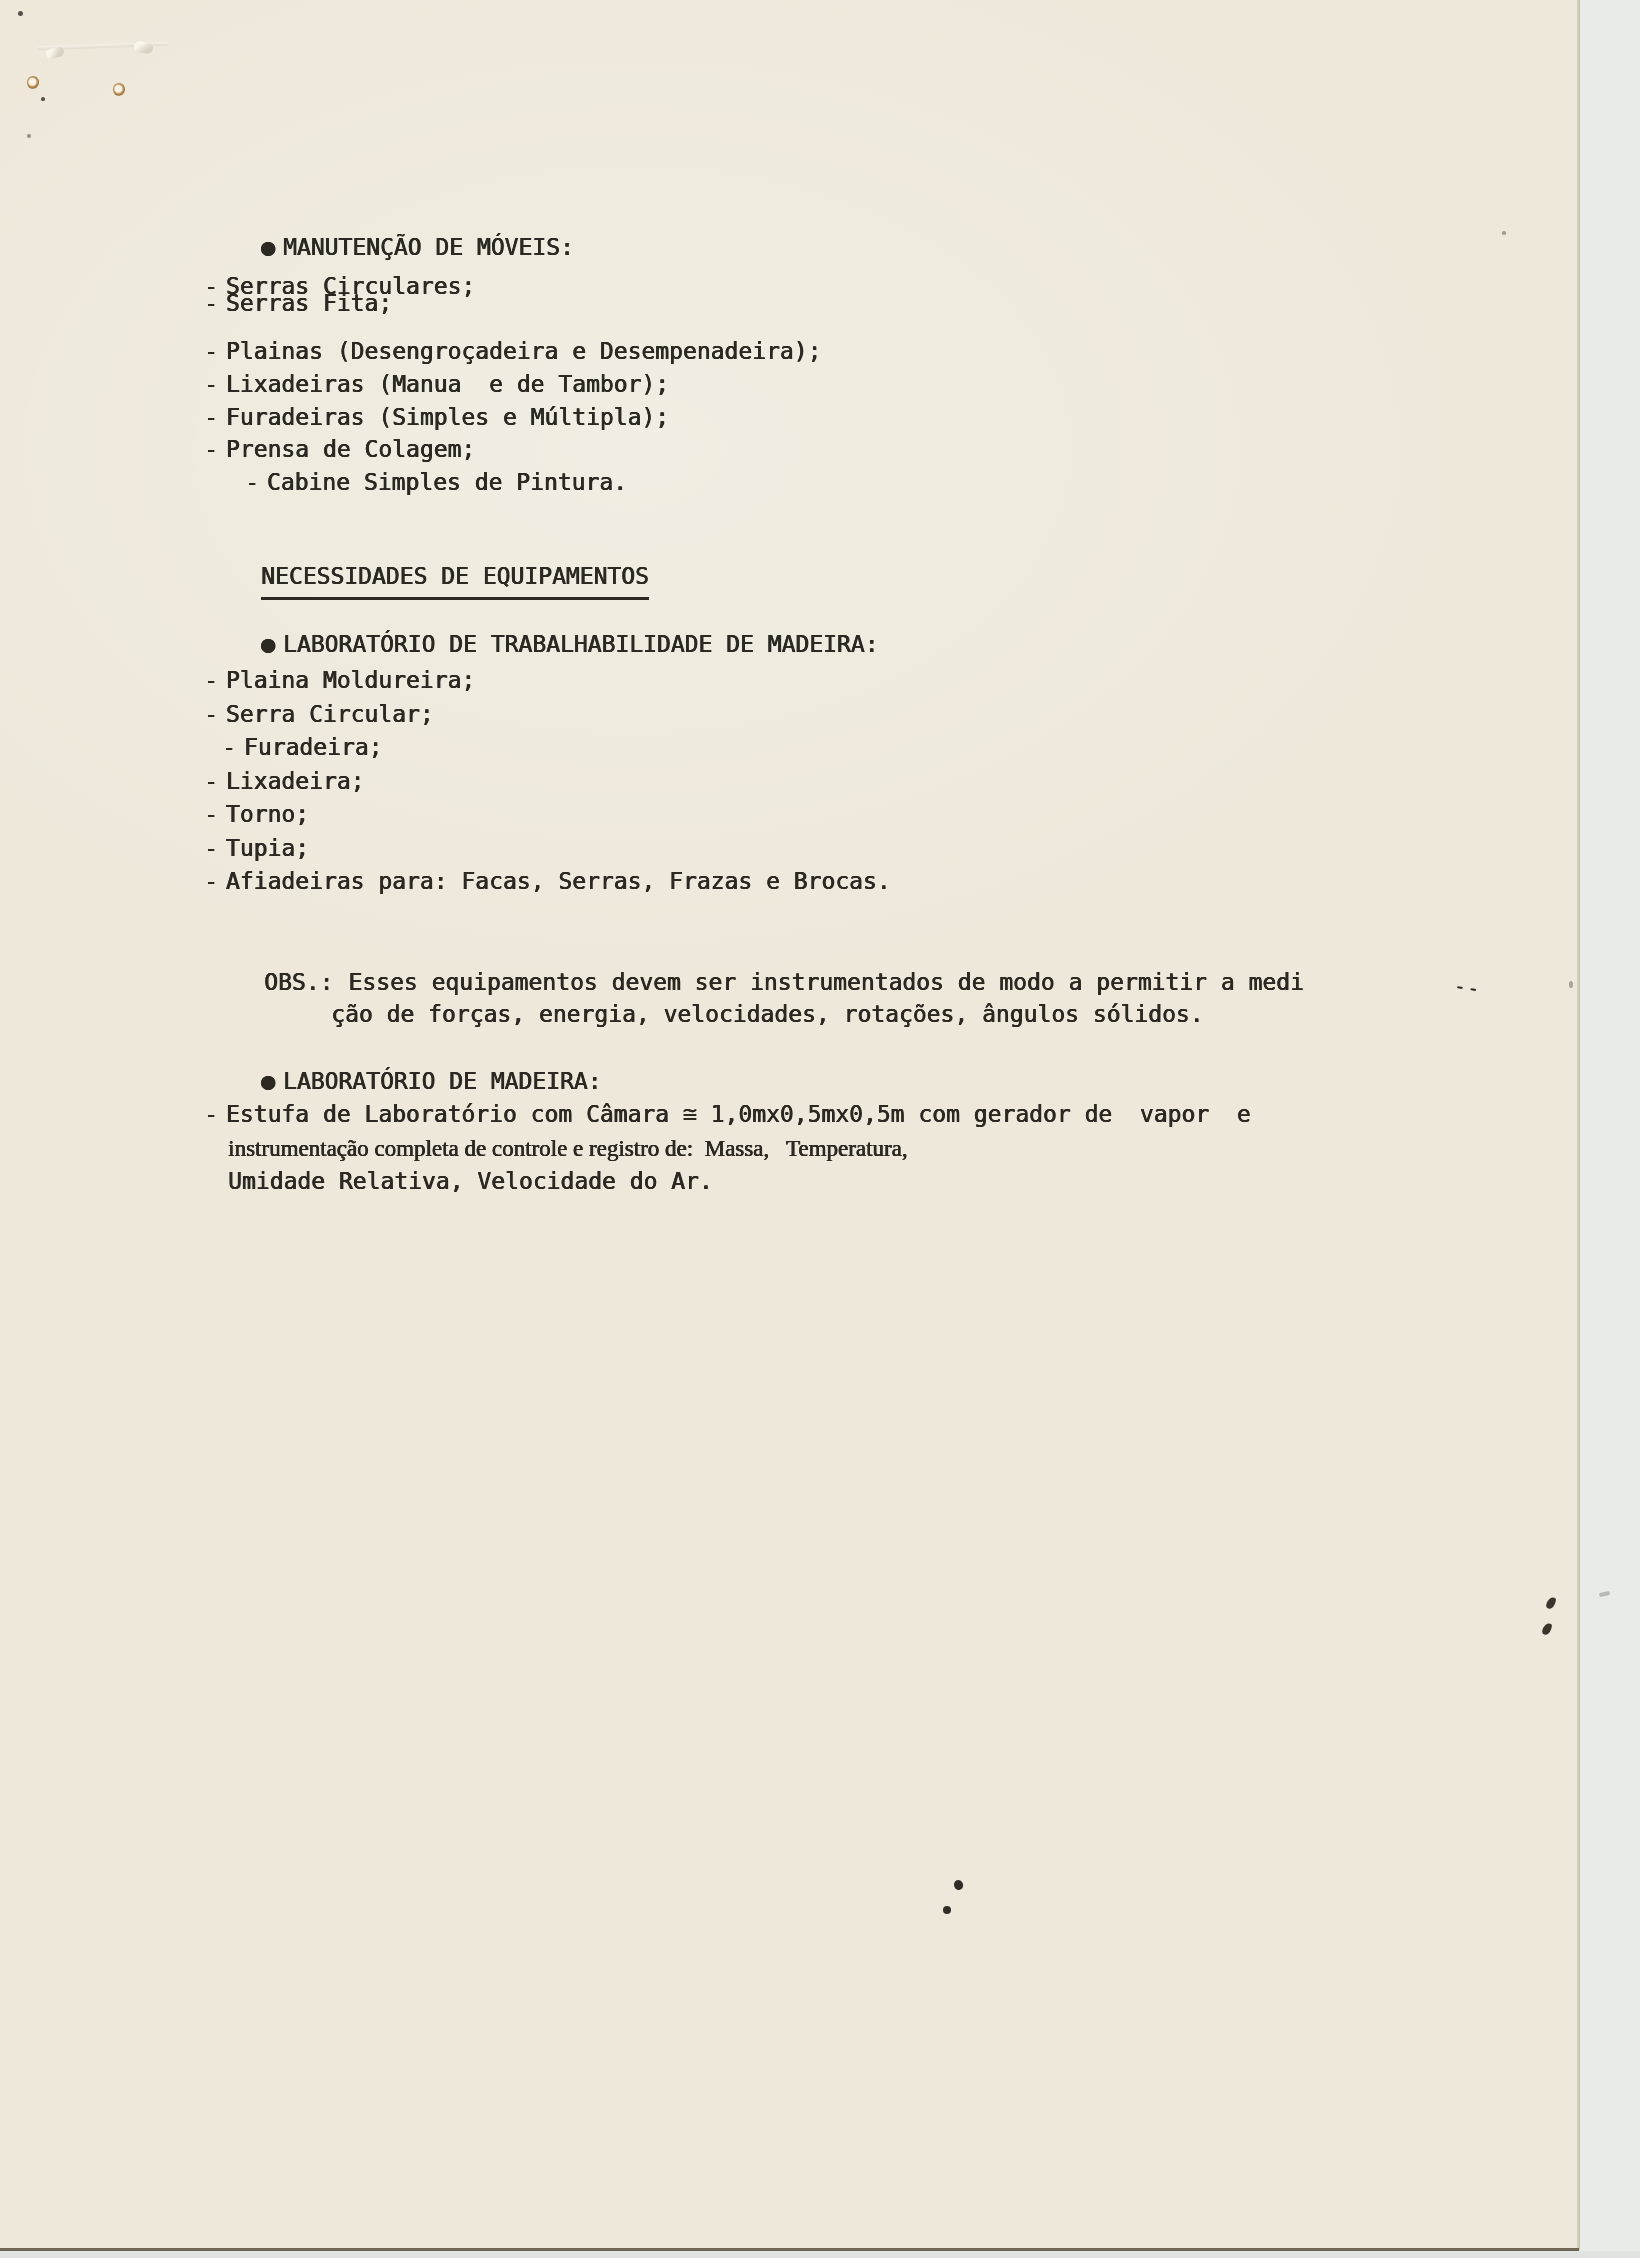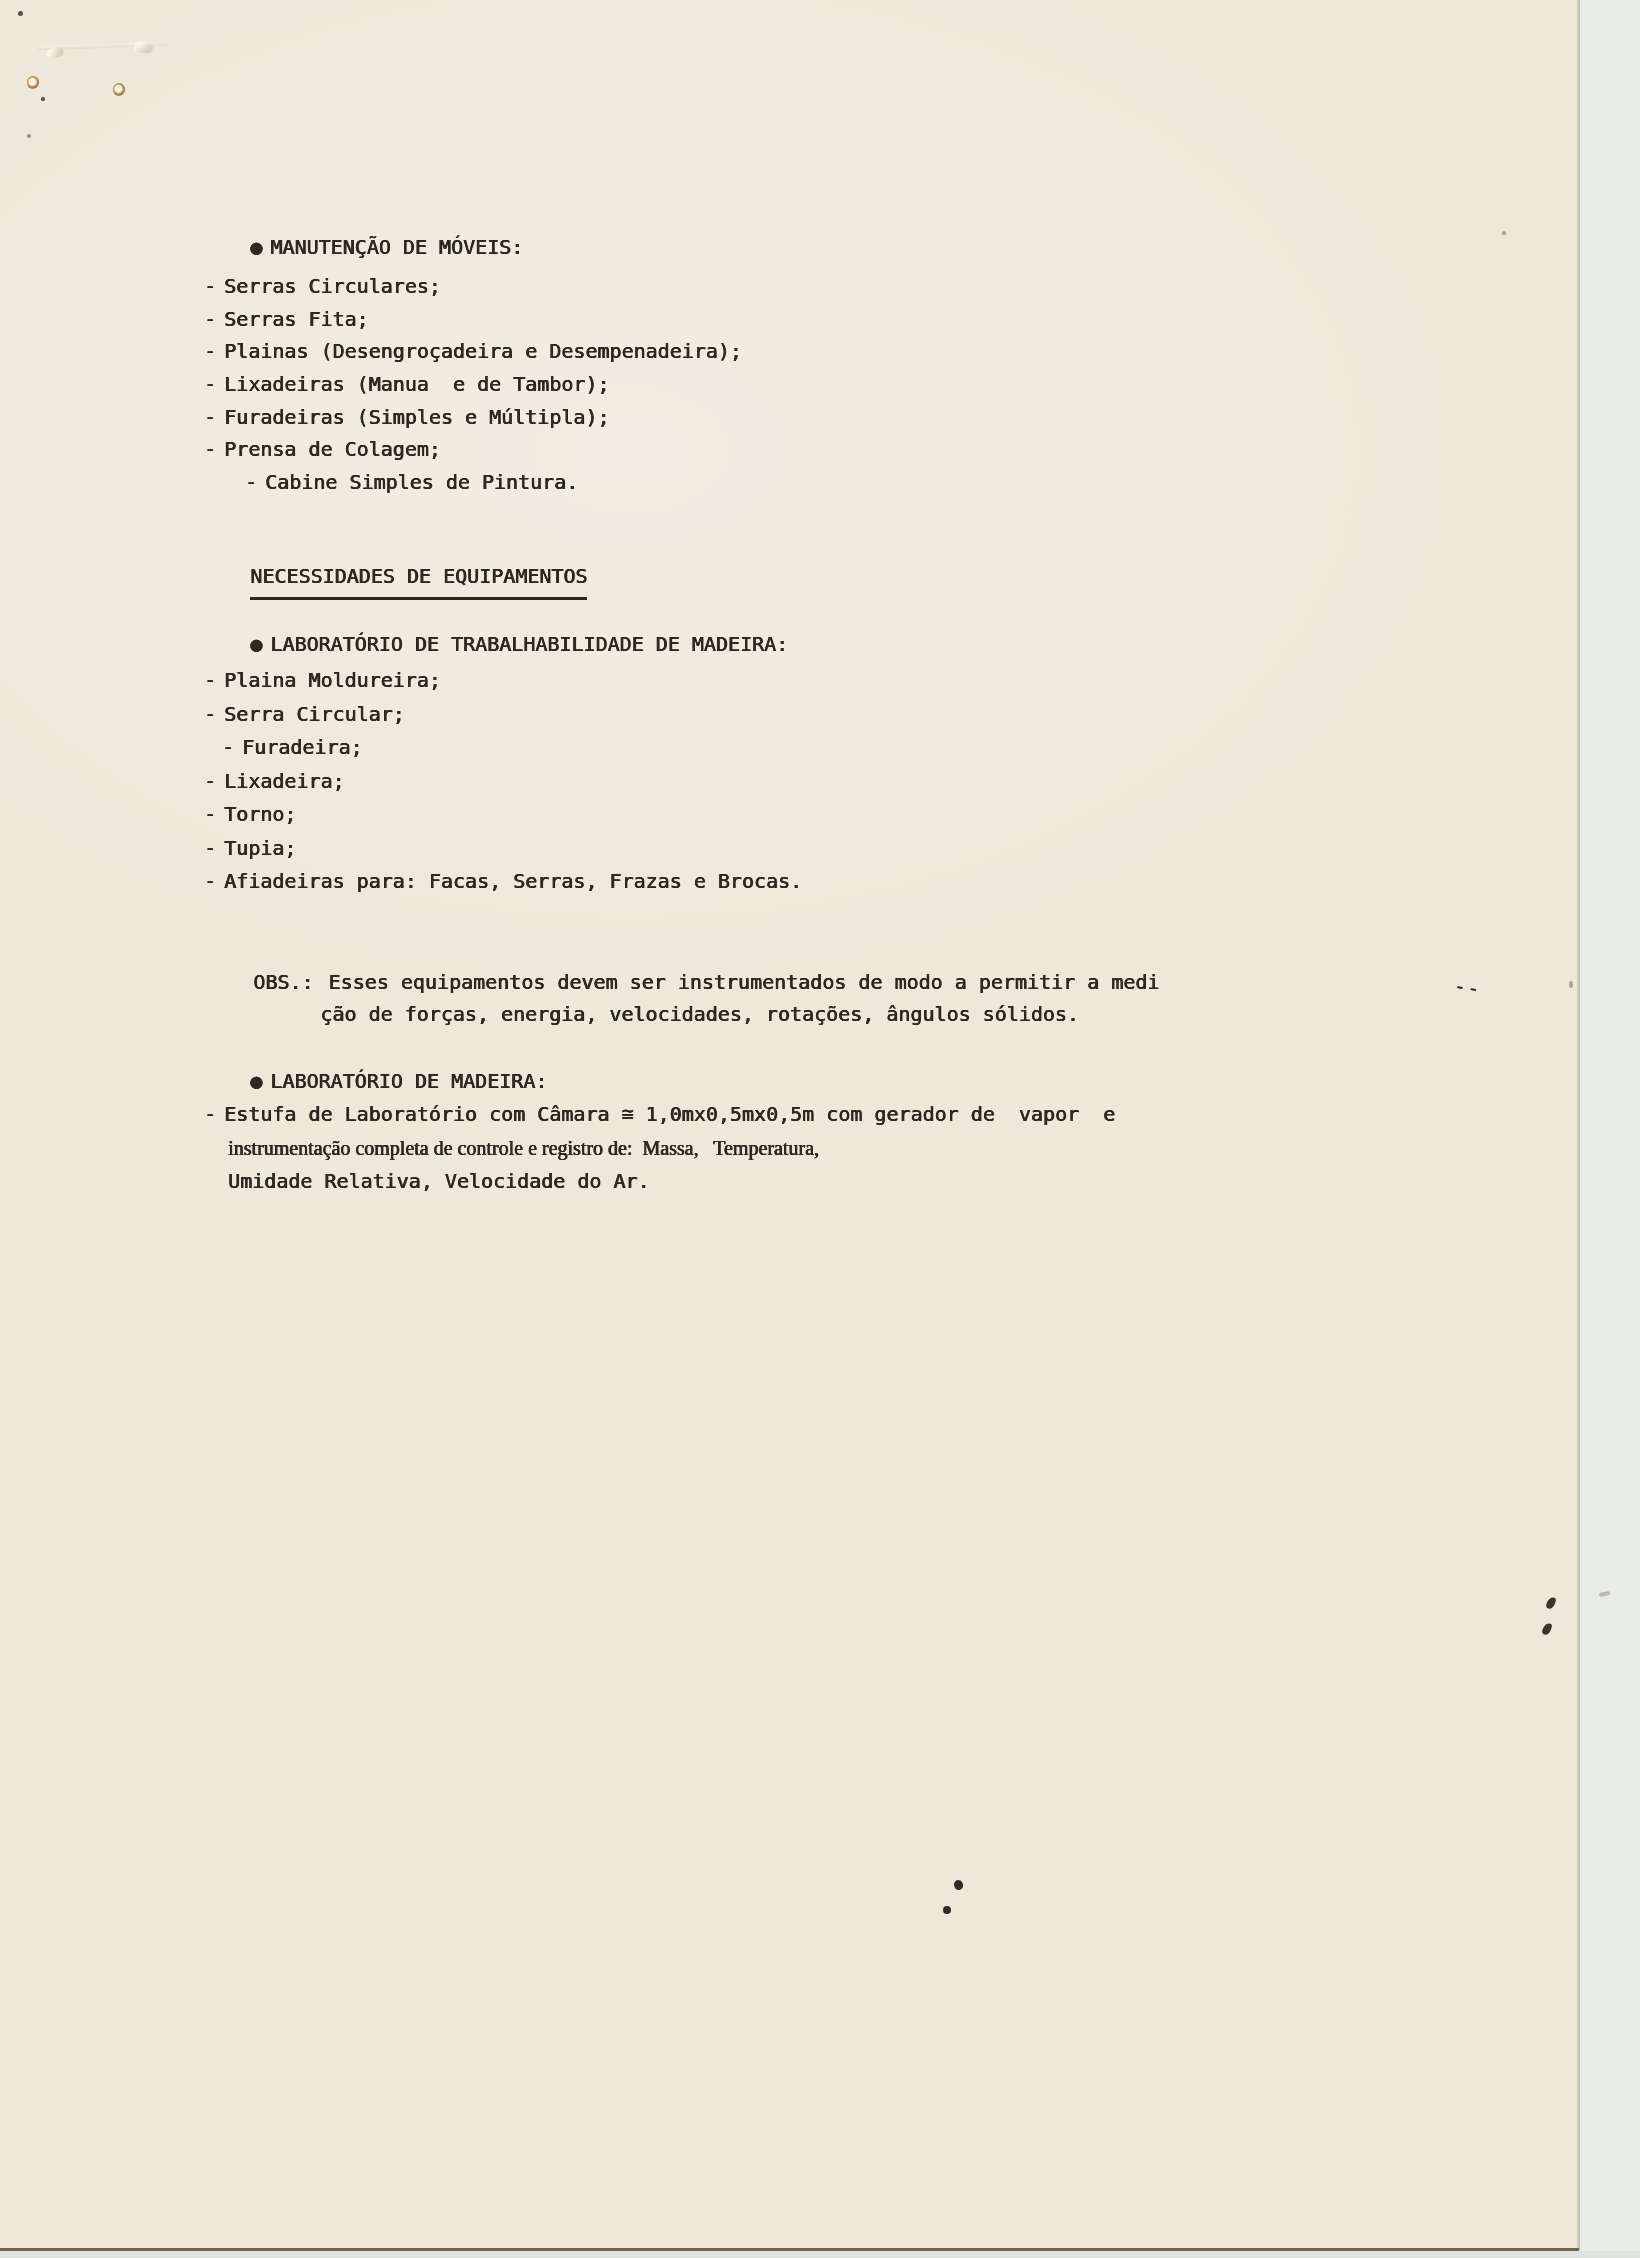--- a/index.html
+++ b/index.html
@@ -27,21 +27,21 @@
     background:#6f6553;
   }
   .bg-bottom{
     position:absolute;left:0;top:2251px;width:1641px;height:8px;
     background:#e0e3df;
   }
   
   .line{
     position:absolute;
     white-space:pre;
-    font-size:20px;line-height:33px;
+    font-size:23px;line-height:33px;
     color:#2c2822;
     text-shadow:0.6px 0 0 currentColor, 0 0.4px 0 currentColor;
   }
   .mk{margin-right:8px;}
   .obs-label{margin-right:15px;}
   .u-head{
     display:inline-block;
     border-bottom:3.5px solid #2c2822;
     padding-bottom:3.5px;
   }
@@ -91,21 +91,21 @@
     <div class="artifact hole" style="left:113px;top:83px;"></div>
     <div class="artifact speck" style="left:17.6px;top:10.6px;width:5.3px;height:5.3px;"></div>
     <div class="artifact speck" style="left:41px;top:97px;width:4.4px;height:3.5px;"></div>
     <div class="artifact speck" style="left:26.5px;top:134px;width:4.4px;height:4.4px;opacity:.6;"></div>
     <div class="artifact speck" style="left:1502px;top:231px;width:3.5px;height:3.5px;opacity:.5;"></div>
 
     <div class="line" style="left:178px;top:198px;">
       <span class="mk">●</span><span>MANUTENÇÃO DE MÓVEIS:</span>
     </div>
     <div class="line" style="left:204px;top:270px;"><span class="mk">-</span><span>Serras Circulares;</span></div>
-    <div class="line" style="left:204px;top:303px;"><span class="mk">-</span><span>Serras Fita;</span></div>
+    <div class="line" style="left:204px;top:287px;"><span class="mk">-</span><span>Serras Fita;</span></div>
     <div class="line" style="left:204px;top:335px;"><span class="mk">-</span><span>Plainas (Desengroçadeira e Desempenadeira);</span></div>
     <div class="line" style="left:204px;top:368px;"><span class="mk">-</span><span>Lixadeiras (Manua  e de Tambor);</span></div>
     <div class="line" style="left:204px;top:401px;"><span class="mk">-</span><span>Furadeiras (Simples e Múltipla);</span></div>
     <div class="line" style="left:204px;top:433px;"><span class="mk">-</span><span>Prensa de Colagem;</span></div>
     <div class="line" style="left:204px;top:466px;margin-left:41px;"><span class="mk">-</span><span>Cabine Simples de Pintura.</span></div>
 
     <div class="line" style="left:178px;top:527px;">
       <span class="u-head">NECESSIDADES DE EQUIPAMENTOS</span>
     </div>
 

